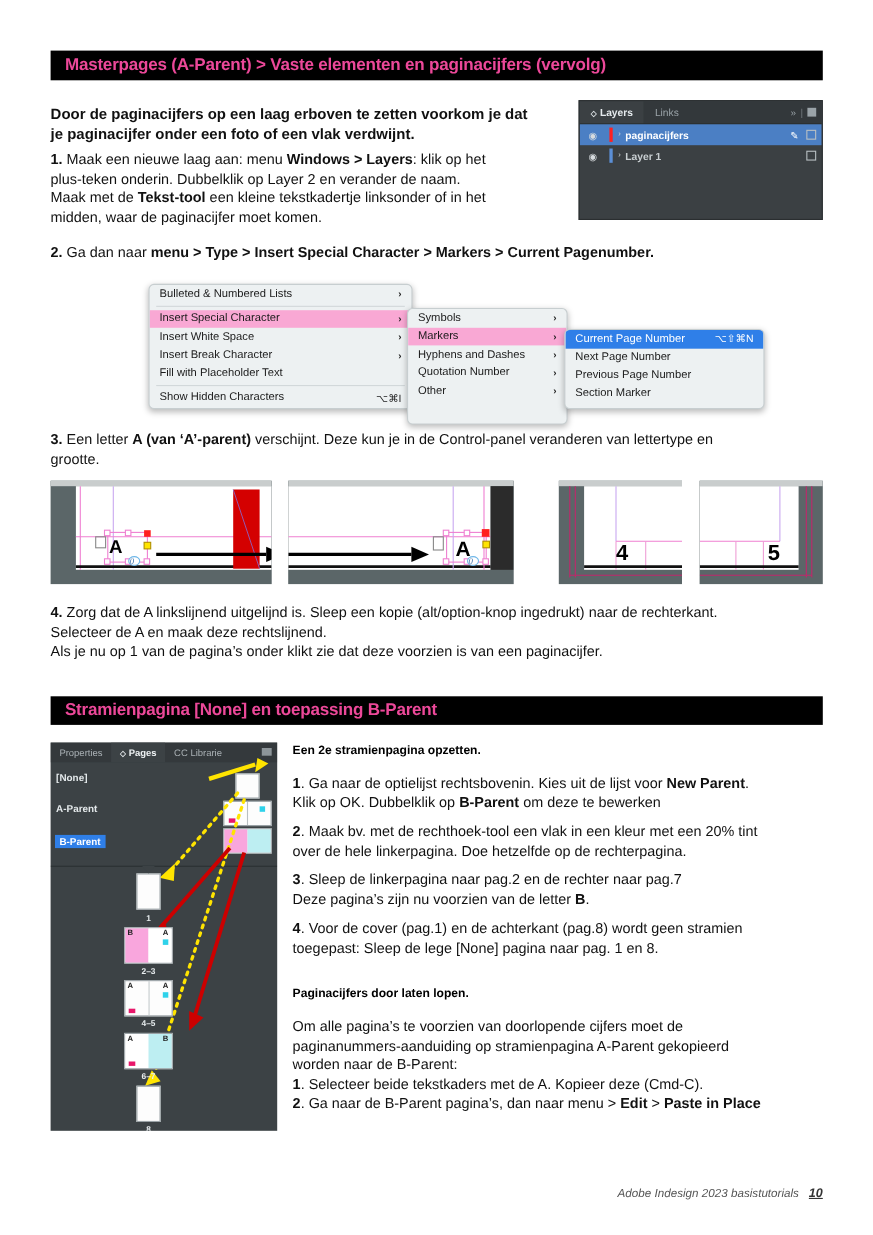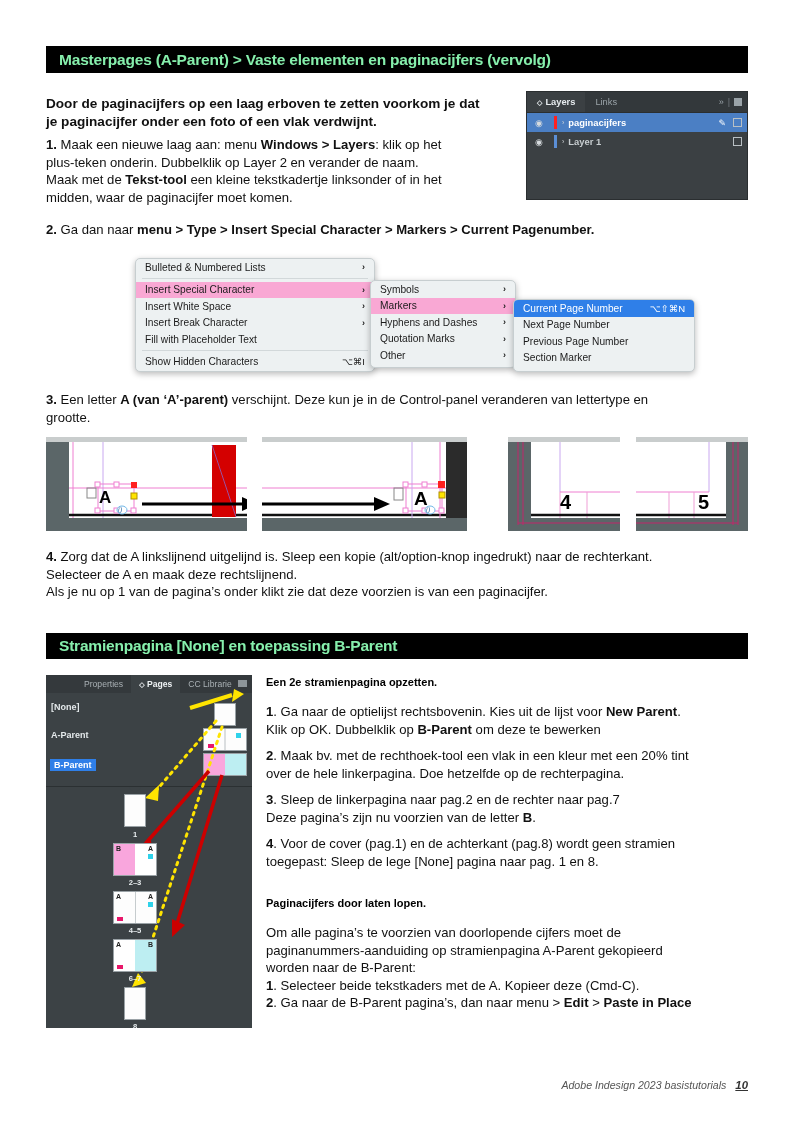--- a/index.html
+++ b/index.html
@@ -5,21 +5,21 @@
   html,body{margin:0;padding:0;}
   body{
     width:794px;height:1123px;background:#ffffff;
     font-family:"Liberation Sans", sans-serif;
     color:#000;overflow:hidden;position:relative;
   }
   .page{position:absolute;inset:0;}
 
   
   .sec-head{
-    position:absolute;background:#000;color:#86efac;
+    position:absolute;background:#000;color:#ec4899;
     font-weight:bold;font-size:15.5px;letter-spacing:-0.2px;
     display:flex;align-items:center;padding-left:13px;
     box-sizing:border-box;
   }
 
   
   .para{position:absolute;font-size:13.1px;line-height:17.6px;color:#111;}
   .para b{font-weight:bold;}
   .lead{font-weight:bold;font-size:13.6px;line-height:18px;}
   .subhead{position:absolute;font-weight:bold;font-size:11px;}
@@ -57,21 +57,21 @@
   .mi .sc{position:absolute;right:9px;font-size:9.5px;}
   .mi.hl{background:#f9a8d4;}
   .mi.blue{background:#2f7fe8;color:#fff;}
   .m-sep{height:1px;background:#d2d8da;margin:2.5px 6px;}
 
   
   .shot{position:absolute;background:#5b6668;box-sizing:border-box;overflow:hidden;}
 
   
   .pages-panel{position:absolute;background:#3c4245;box-sizing:border-box;overflow:hidden;}
-  .pp-tabs{display:flex;align-items:center;height:18px;background:#34393c;position:relative;padding-left:30px;}
+  .pp-tabs{display:flex;align-items:center;height:18px;background:#34393c;position:relative;}
   .pp-tab{font-size:8.6px;color:#aab1b5;padding:0 8px;line-height:18px;}
   .pp-tab.active{color:#eef2f4;font-weight:bold;background:#3c4245;height:18px;}
   .pp-menubtn{position:absolute;right:5px;top:5px;width:9px;height:7px;background:#8d9599;}
   .pp-master{font-size:9px;color:#e4e9eb;font-weight:bold;padding-left:5px;margin-top:7px;}
   .pp-master.sel{background:#2f7fe8;color:#fff;display:inline-block;padding:1px 4px;margin-left:4px;}
   .pp-divider{height:1px;background:#2b3032;margin-top:8px;}
   .thumb{position:absolute;background:#fdfdfd;border:1px solid #9aa2a6;box-sizing:border-box;}
   .thumb .lbl{position:absolute;font-size:7px;font-weight:bold;color:#222;}
   .pg-num{position:absolute;font-size:7.6px;font-weight:bold;color:#e8edef;text-align:center;}
 
@@ -159,35 +159,35 @@
     <div class="mi">
       <span>Fill with Placeholder Text</span>
     </div>
     <div class="m-sep"></div>
     <div class="mi">
       <span>Show Hidden Characters</span>
       <span class="sc">⌥⌘I</span>
     </div>
   </div>
 
-  <div class="menu" style="left:370px;top:280px;width:146px;height:88px;">
+  <div class="menu" style="left:370px;top:280px;width:146px;height:106px;">
     <div class="mi">
       <span>Symbols</span>
       <span class="chev">›</span>
     </div>
     <div class="mi hl">
       <span>Markers</span>
       <span class="chev">›</span>
     </div>
     <div class="mi">
       <span>Hyphens and Dashes</span>
       <span class="chev">›</span>
     </div>
     <div class="mi">
-      <span>Quotation Marks</span>
+      <span>Quotation Number</span>
       <span class="chev">›</span>
     </div>
     <div class="mi">
       <span>Other</span>
       <span class="chev">›</span>
     </div>
   </div>
 
   <div class="menu" style="left:513px;top:299px;width:182px;height:73px;">
     <div class="mi blue">

